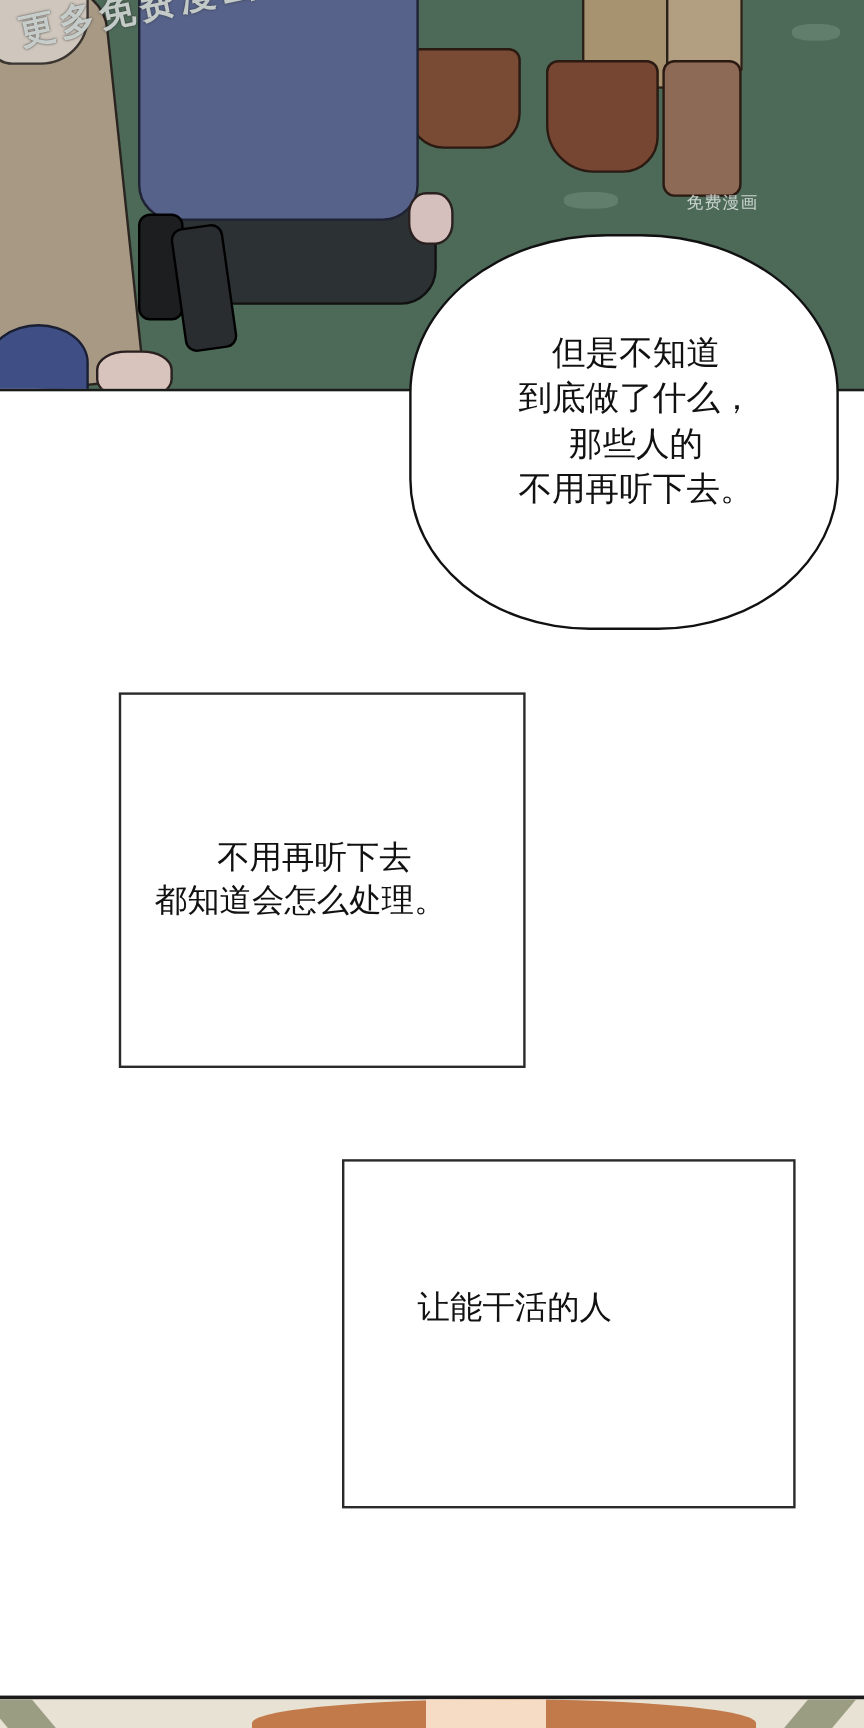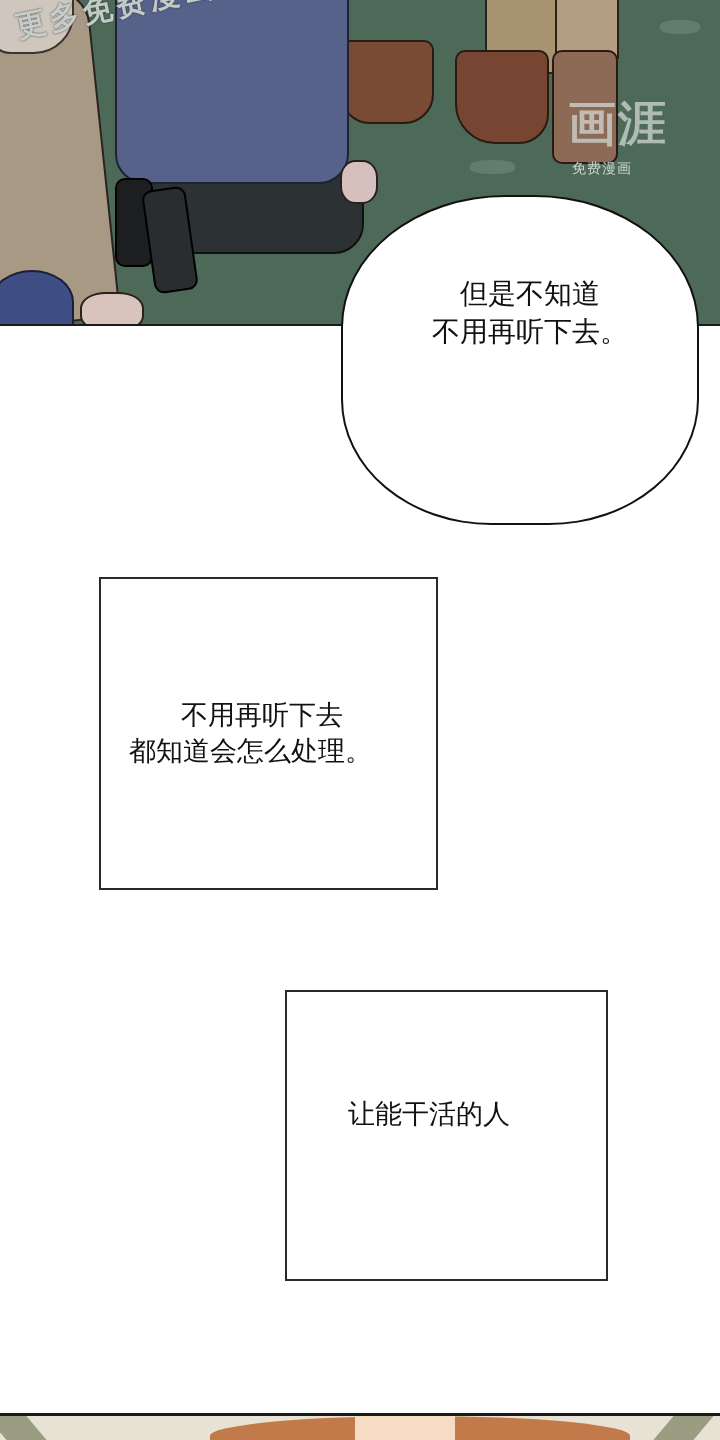--- a/index.html
+++ b/index.html
@@ -53,21 +53,21 @@
   .bubble { position: absolute; left: 341px; top: 195px; width: 358px; height: 330px;
             background: #fff; border: 2px solid #111; border-radius: 46% 46% 42% 42% / 40% 40% 38% 38%;
             box-sizing: border-box; }
   .bubble-text { position: absolute; left: 0; right: 0; top: 78px; text-align: center;
                  font-size: 28px; line-height: 38px; color: #111; margin-left: 20px; }
   .bubble-text div { white-space: nowrap; }
 
   
   .box { position: absolute; background: #fff; border: 2px solid #2a2a2a; box-sizing: border-box; }
   .box1 { left: 99px; top: 577px; width: 339px; height: 313px; }
-  .box2 { left: 285px; top: 990px; width: 323px; height: 291px; }
+  .box2 { left: 285px; top: 966px; width: 378px; height: 291px; }
   .box-text { position: absolute; font-size: 27px; line-height: 38px; color: #111; white-space: nowrap; }
   .box1 .l1 { left: 80px; top: 117px; }
   .box1 .l2 { left: 28px; top: 153px; }
   .box2 .l1 { left: 61px; top: 103px; }
   .box2 .l2 { left: 61px; top: 140px; }
 
   
   .panel-bottom { position: absolute; left: 0; top: 1413px; width: 720px; height: 40px;
                   background: #e8e2d4; border-top: 3px solid #1a1a1a; overflow: hidden; }
   .pb-stripe { position: absolute; top: 0; width: 40px; height: 80px; background: #9a9d82;
@@ -95,27 +95,28 @@
   <div class="fig boot-c"></div>
   <div class="fig pants"></div>
   <div class="fig jacket"></div>
   <div class="fig shoe1"></div>
   <div class="fig shoe2"></div>
   <div class="fig hand"></div>
   <div class="fig arm-bl"></div>
   <div class="fig hand-bl"></div>
 
   <div class="wm-top">更多免费漫画，请下载</div>
-  <div class="wm-logo">画涯</div>
   <div class="wm-sub">免费漫画</div>
 </div>
 
 <div class="bubble">
   <div class="bubble-text">
     <div>但是不知道</div>
+    <div>到底做了什么，</div>
+    <div>那些人的</div>
     <div>不用再听下去。</div>
   </div>
 </div>
 
 <div class="box box1">
   <div class="box-text l2">都知道会怎么处理。</div>
   <div class="box-text l1">不用再听下去</div>
 </div>
 
 <div class="box box2">

